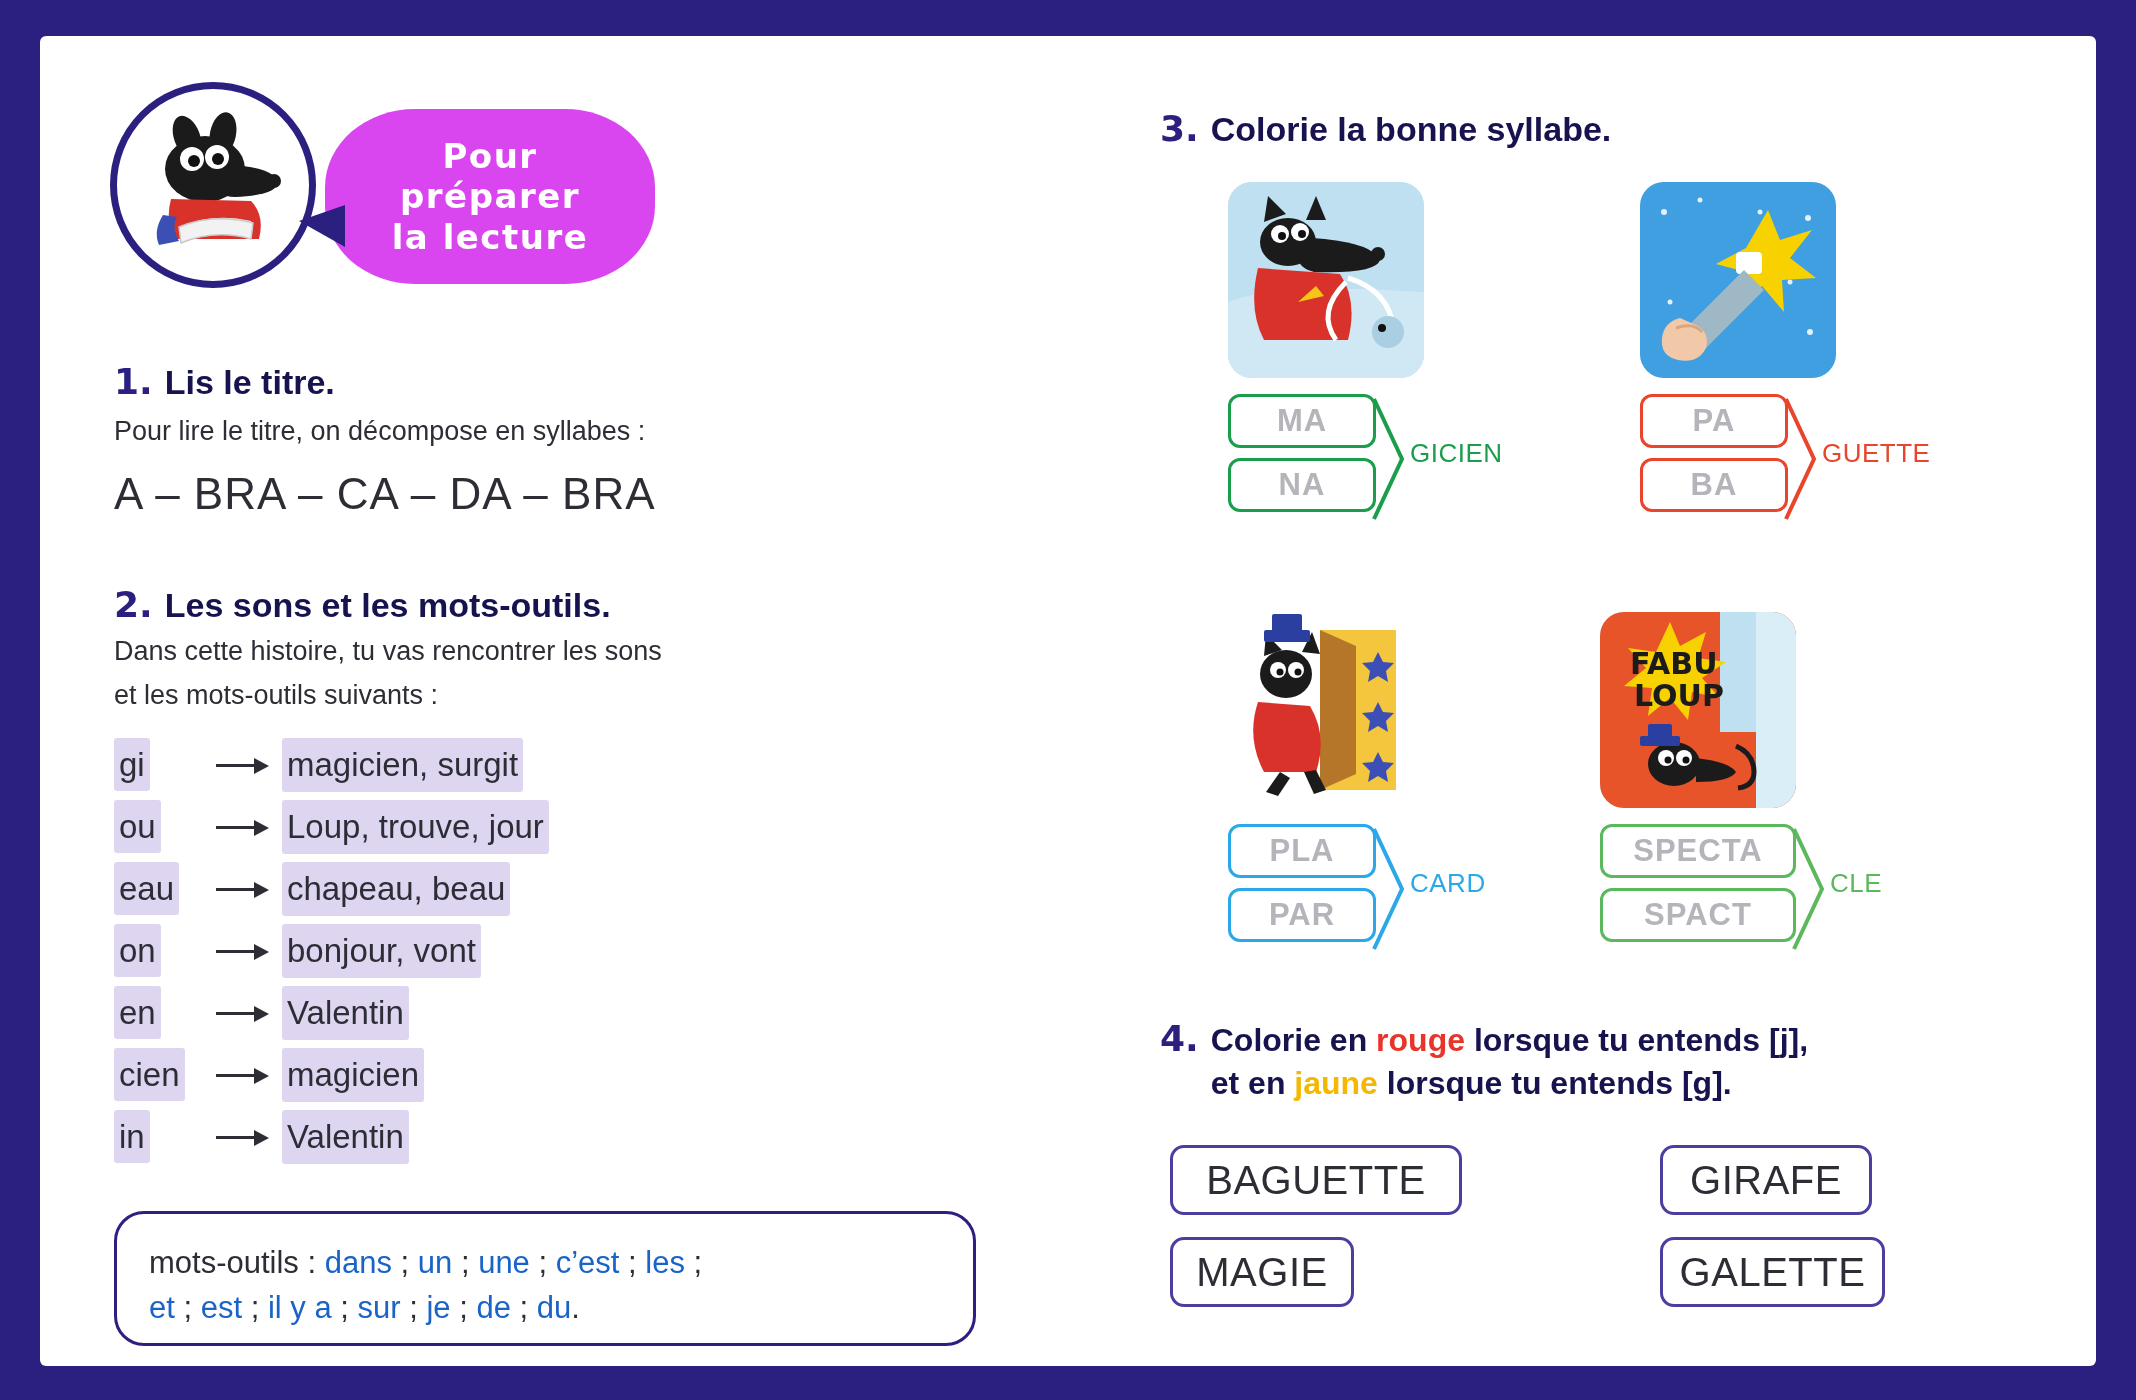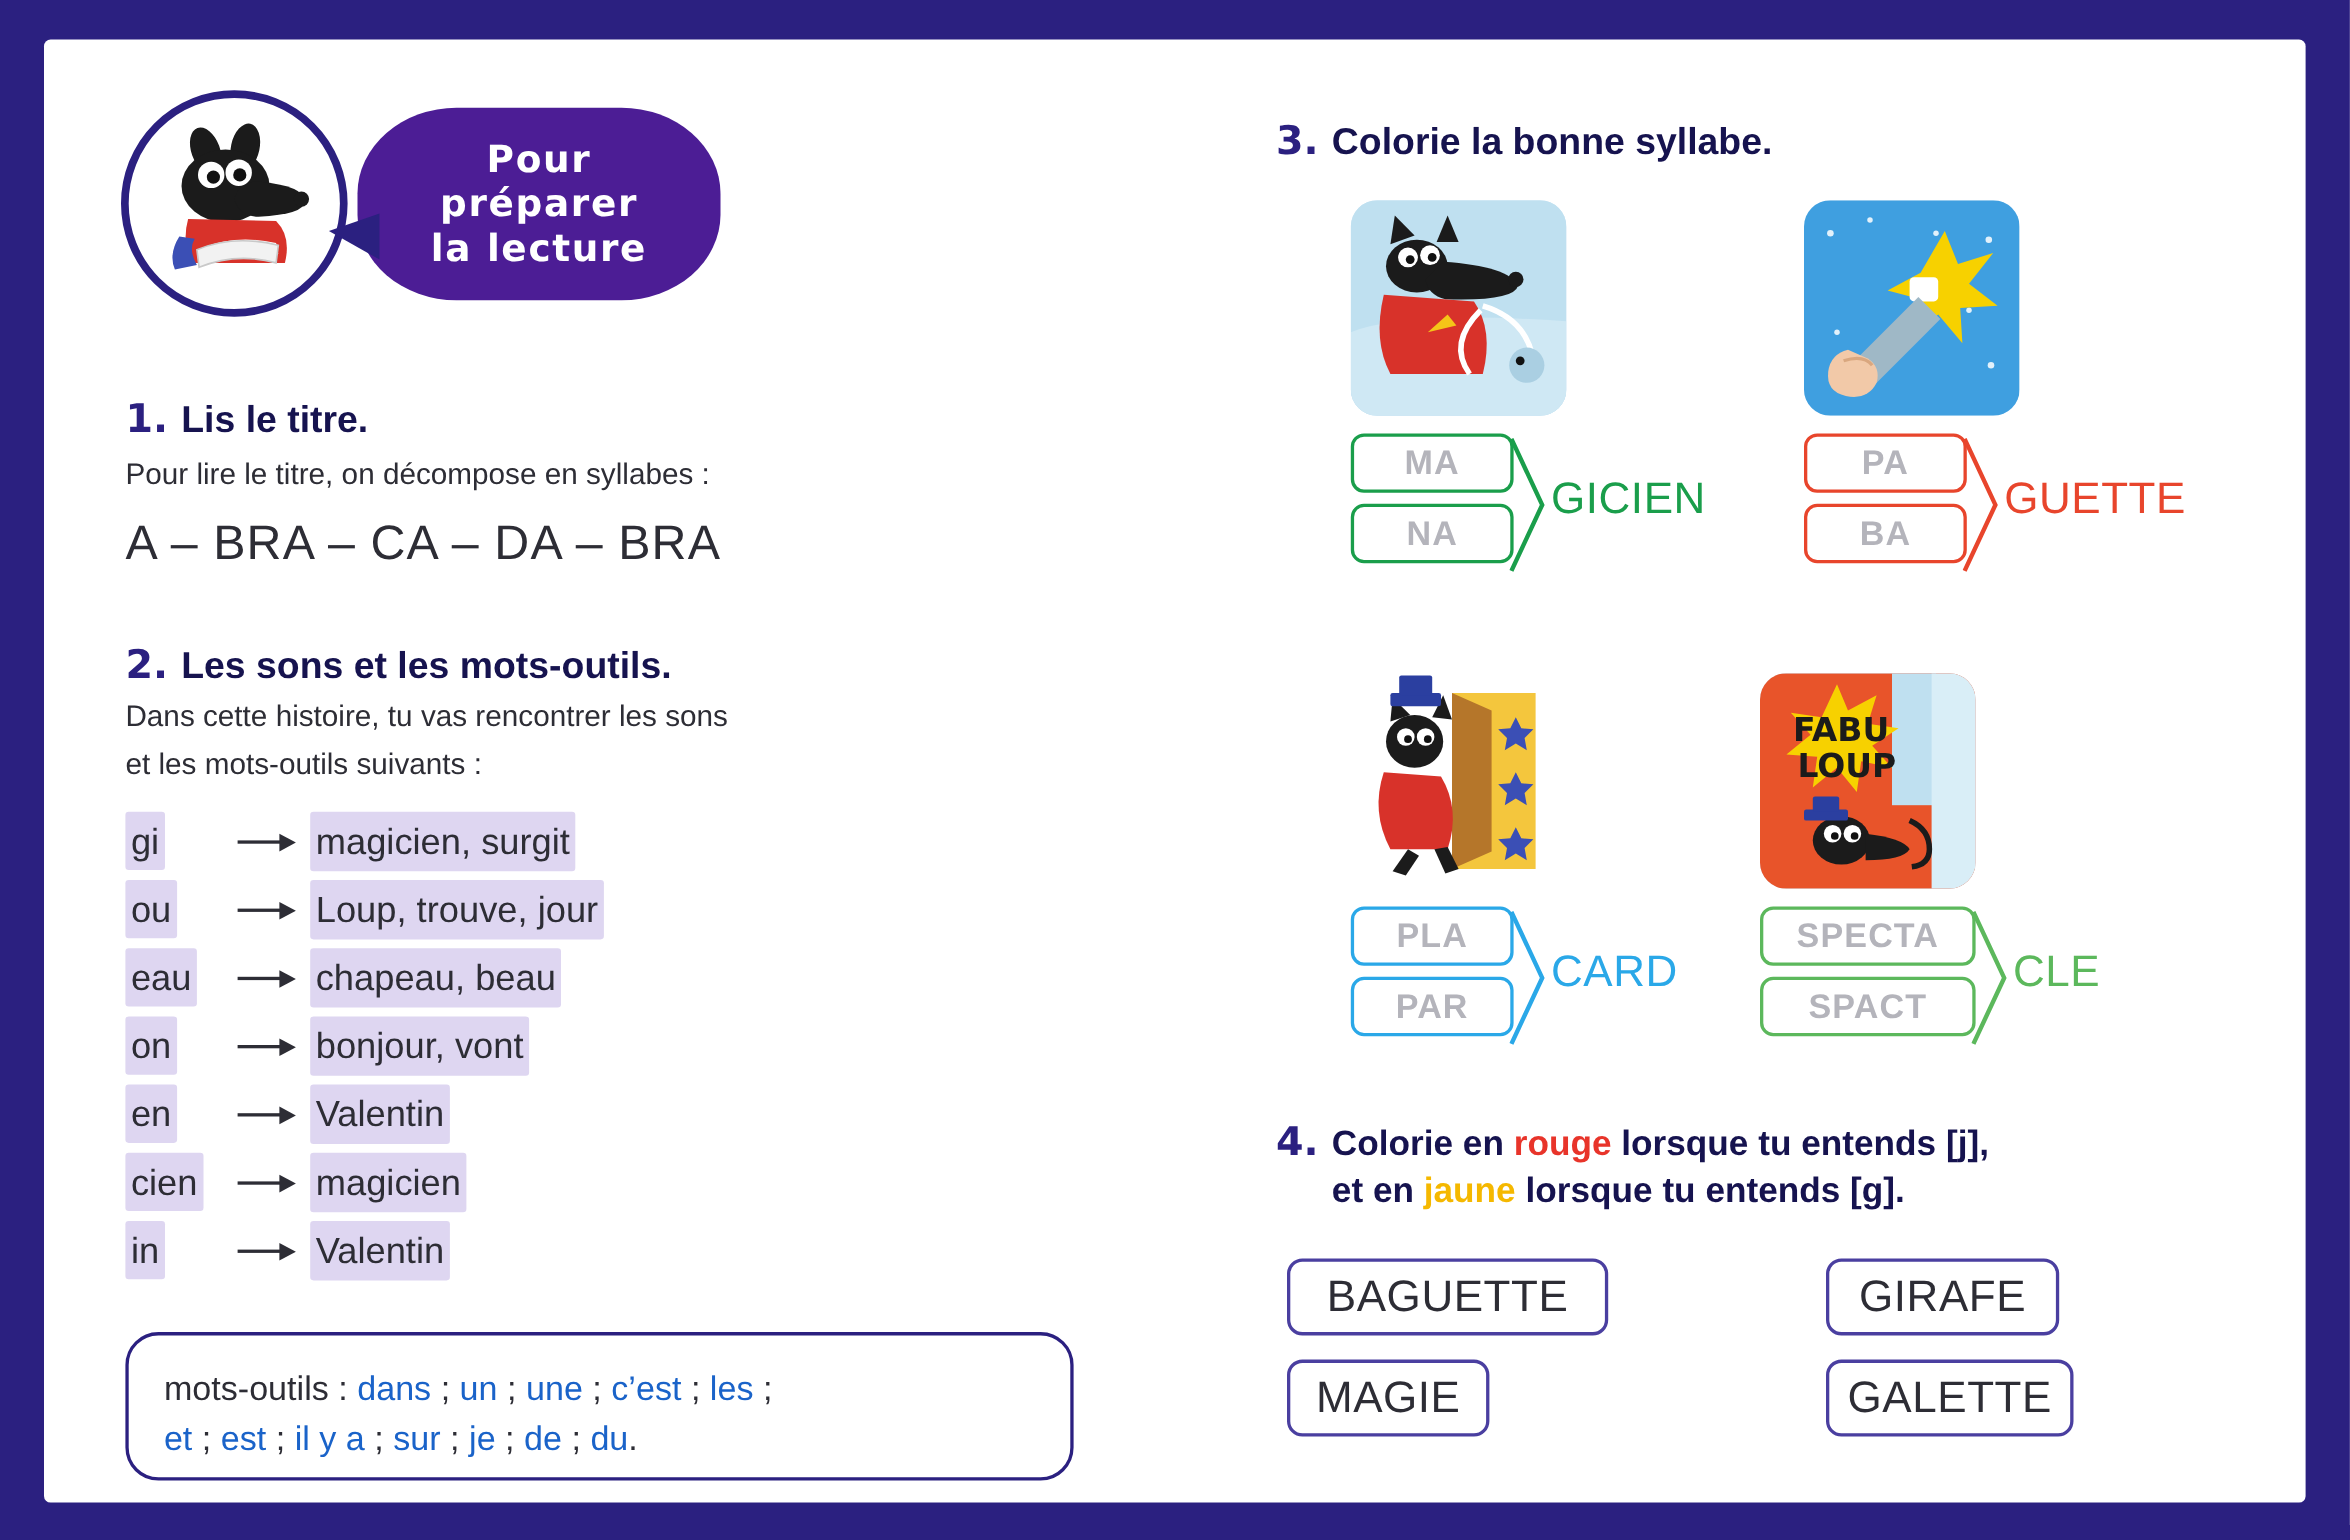--- a/index.html
+++ b/index.html
@@ -49,23 +49,23 @@
     border: 7px solid #2b2080;
     overflow: hidden;
   }
   .wolf-body {
     position: absolute;
     left: 18px; top: 18px;
     width: 150px; height: 150px;
   }
   .speech-bubble {
     position: absolute;
-    left: 215px; top: 24px;
+    left: 215px; top: 35px;
     width: 330px; height: 175px;
-    background: #4c1d95;
+    background: #d946ef;
     border-radius: 90px / 78px;
     display: flex;
     align-items: center;
     justify-content: center;
   }
   .speech-bubble:after {
     content: "";
     position: absolute;
     left: -26px;
     top: 96px;
@@ -230,21 +230,21 @@
   }
   .chip.wide { width: 196px; }
   .bracket {
     width: 34px;
     height: 112px;
     position: relative;
     margin-left: -4px;
   }
   .bracket svg { position: absolute; left: 0; top: 0; }
   .ending {
-    font-size: 40px;
+    font-size: 26px;
     margin-left: 4px;
     letter-spacing: 0.5px;
   }
 
   
   .sec4 { position: absolute; left: 0; top: 962px; width: 900px; }
   .sec4-title {
     font-size: 32px;
     font-weight: bold;
     color: #16134f;

